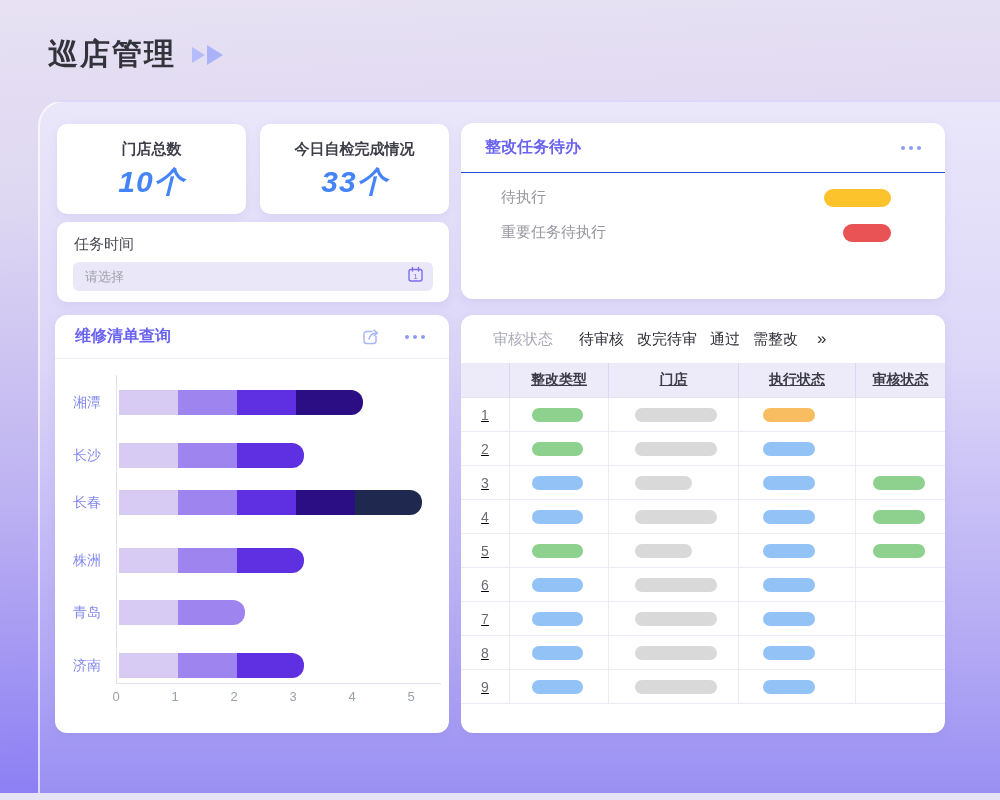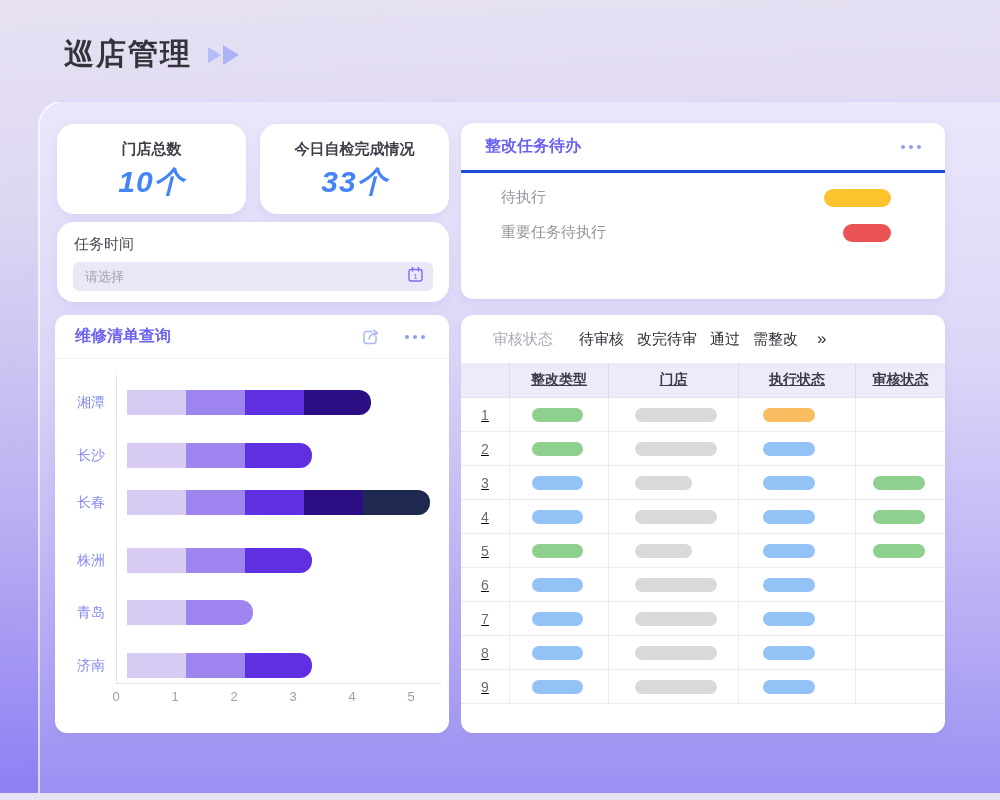--- a/index.html
+++ b/index.html
@@ -3,69 +3,69 @@
 <meta charset="utf-8">
 <style>
   * { margin:0; padding:0; box-sizing:border-box; }
   html,body { width:1000px; height:800px; overflow:hidden; }
   body {
     font-family:"Liberation Sans","DejaVu Sans",sans-serif;
     background:linear-gradient(178deg,#e7e1f3 0%,#ded7f2 25%,#bdb2f2 60%,#8678f4 100%);
     position:relative;
   }
   
-  .page-header { position:absolute; left:64px; top:34px; display:flex; align-items:center; }
+  .page-header { position:absolute; left:48px; top:34px; display:flex; align-items:center; }
   .page-title { font-size:30px; font-weight:800; color:#33333c; letter-spacing:2px; }
   .play-icons { display:flex; align-items:center; margin-left:16px; }
   .tri { display:inline-block; width:0; height:0; }
   .tri-1 { border-left:13px solid #b4bcf9; border-top:8px solid transparent; border-bottom:8px solid transparent; }
   .tri-2 { border-left:16px solid #aab3f8; border-top:10px solid transparent; border-bottom:10px solid transparent; margin-left:2px; }
   
   .content-panel {
     position:absolute; left:38px; top:100px; right:0; bottom:7px;
     border-radius:26px 0 0 0;
     background:linear-gradient(180deg,#eae7fa 0%,#dcd6f8 38%,#b2a8f4 80%,#9a90f3 100%);
     border-top:2px solid rgba(255,255,255,.65);
     border-left:2px solid rgba(255,255,255,.65);
   }
   .bottom-strip { position:absolute; left:0; right:0; bottom:0; height:7px; background:#e6e3f4; }
   
-  .card { position:absolute; background:#ffffff; border-radius:17px; box-shadow:0 3px 10px rgba(110,100,190,.10); }
+  .card { position:absolute; background:#ffffff; border-radius:10px; box-shadow:0 3px 10px rgba(110,100,190,.10); }
   
   #stat-card-1 { left:57px; top:124px; width:189px; height:90px; }
   #stat-card-2 { left:260px; top:124px; width:189px; height:90px; }
   .stat-label { margin-top:16px; text-align:center; font-size:15px; font-weight:600; color:#3e3e49; }
   .stat-value { margin-top:3px; text-align:center; font-size:30px; font-weight:800; font-style:italic; color:#4584f7; letter-spacing:1px; }
   
   #task-card { left:57px; top:222px; width:392px; height:80px; }
   .task-label { position:absolute; left:17px; top:13px; font-size:15px; color:#4a4a55; }
   .task-input { position:absolute; left:16px; top:40px; width:360px; height:29px; background:#eae7f8; border-radius:6px;
     display:flex; align-items:center; padding:0 9px 0 12px; cursor:pointer; }
   .task-placeholder { font-size:13px; color:#a1a1ad; }
   .cal-icon { margin-left:auto; }
   
   #todo-card { left:461px; top:123px; width:484px; height:176px; border-radius:12px; }
-  .panel-header { height:50px; display:flex; align-items:center; padding:0 24px; border-bottom:3px solid #1d4ed8; }
+  .panel-header { height:50px; display:flex; align-items:center; padding:0 24px; border-bottom:1px solid #1d4ed8; }
   .panel-title { font-size:16px; font-weight:700; color:#6a63f1; }
   .dots { display:flex; margin-left:auto; cursor:pointer; }
   .dots i { width:4px; height:4px; border-radius:50%; background:#8e9cf6; margin-left:4px; }
   .todo-body { padding-top:7px;margin-left:16px; }
   .todo-row { display:flex; align-items:center; height:35px; padding:0 54px 0 24px; }
   .todo-label { font-size:15px; color:#97979f; }
   .todo-pill { margin-left:auto; height:18px; border-radius:9px; }
   
   #chart-card { left:55px; top:315px; width:394px; height:418px; border-radius:12px; }
   .chart-header { height:44px; display:flex; align-items:center; padding:0 24px 0 20px; border-bottom:1px solid #f0eef9; }
   .share-icon { margin-left:auto; cursor:pointer; display:flex; }
   .chart-header .dots { margin-left:20px; }
   .chart-area { position:absolute; left:0; top:52px; right:0; bottom:0; }
   .y-axis { position:absolute; left:61px; top:8px; width:1px; height:308px; background:#e2dff2; }
   .x-axis { position:absolute; left:61px; top:316px; width:325px; height:1px; background:#e2dff2; }
   .bar-row { position:absolute; left:0; height:25px; display:flex; align-items:center; }
-  .bar-label { width:72px; text-align:center; font-size:14px; color:#8389ef; flex:none; }
+  .bar-label { width:64px; text-align:center; font-size:14px; color:#8389ef; flex:none; }
   .bar { display:flex; height:25px; }
   .seg { display:block; height:100%; }
   .seg.last { border-radius:0 12px 12px 0; }
   .x-tick { position:absolute; top:322px; width:24px; text-align:center; font-size:13px; color:#9aa0ac; }
   
   #table-card { left:461px; top:315px; width:484px; height:418px; border-radius:12px; }
   .filter-row { height:48px; display:flex; align-items:center; padding:0 16px 0 32px; font-size:15px; }
   .filter-label { color:#a9aab6; margin-right:26px; }
   .filter-opt { color:#2e2e38; font-weight:500; margin-right:13px; cursor:pointer; }
   .filter-more { color:#2e2e38; font-size:17px; margin-left:6px; cursor:pointer; }

